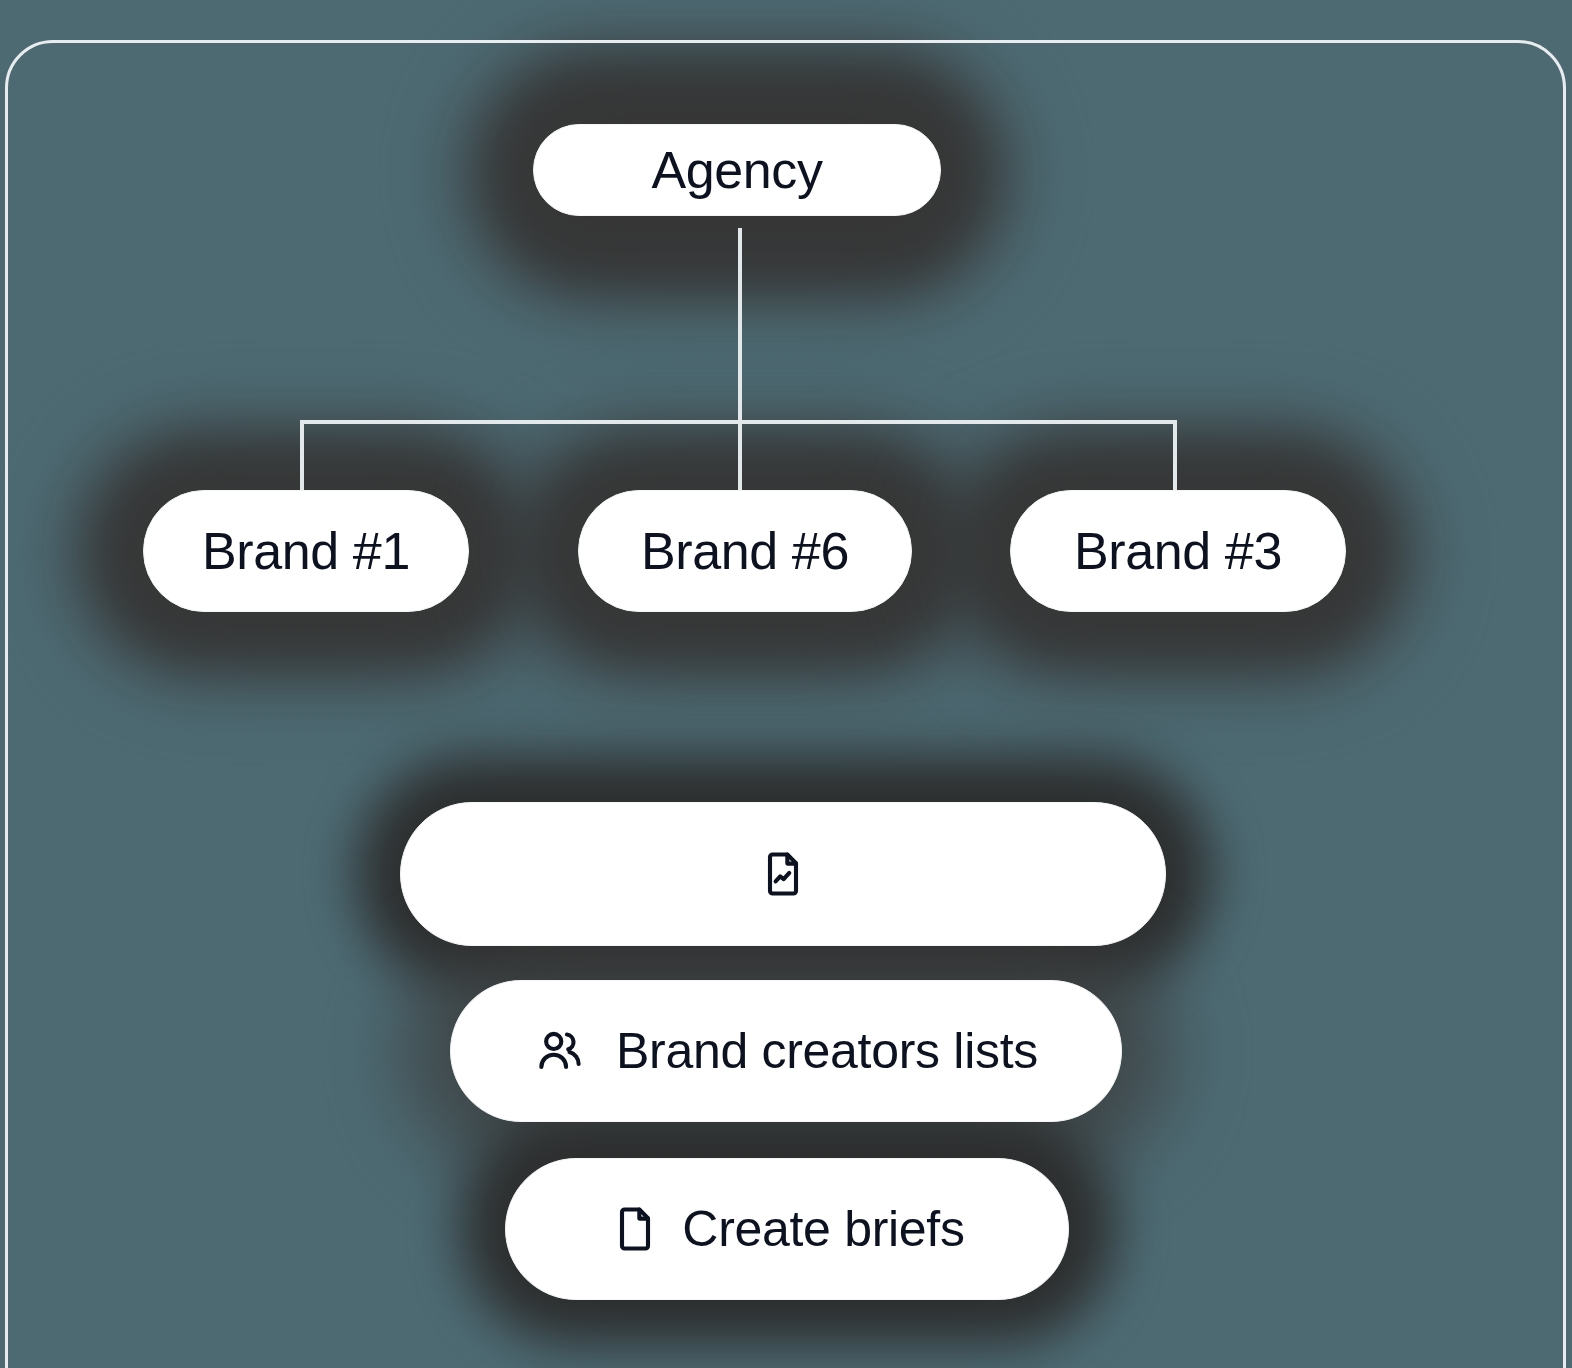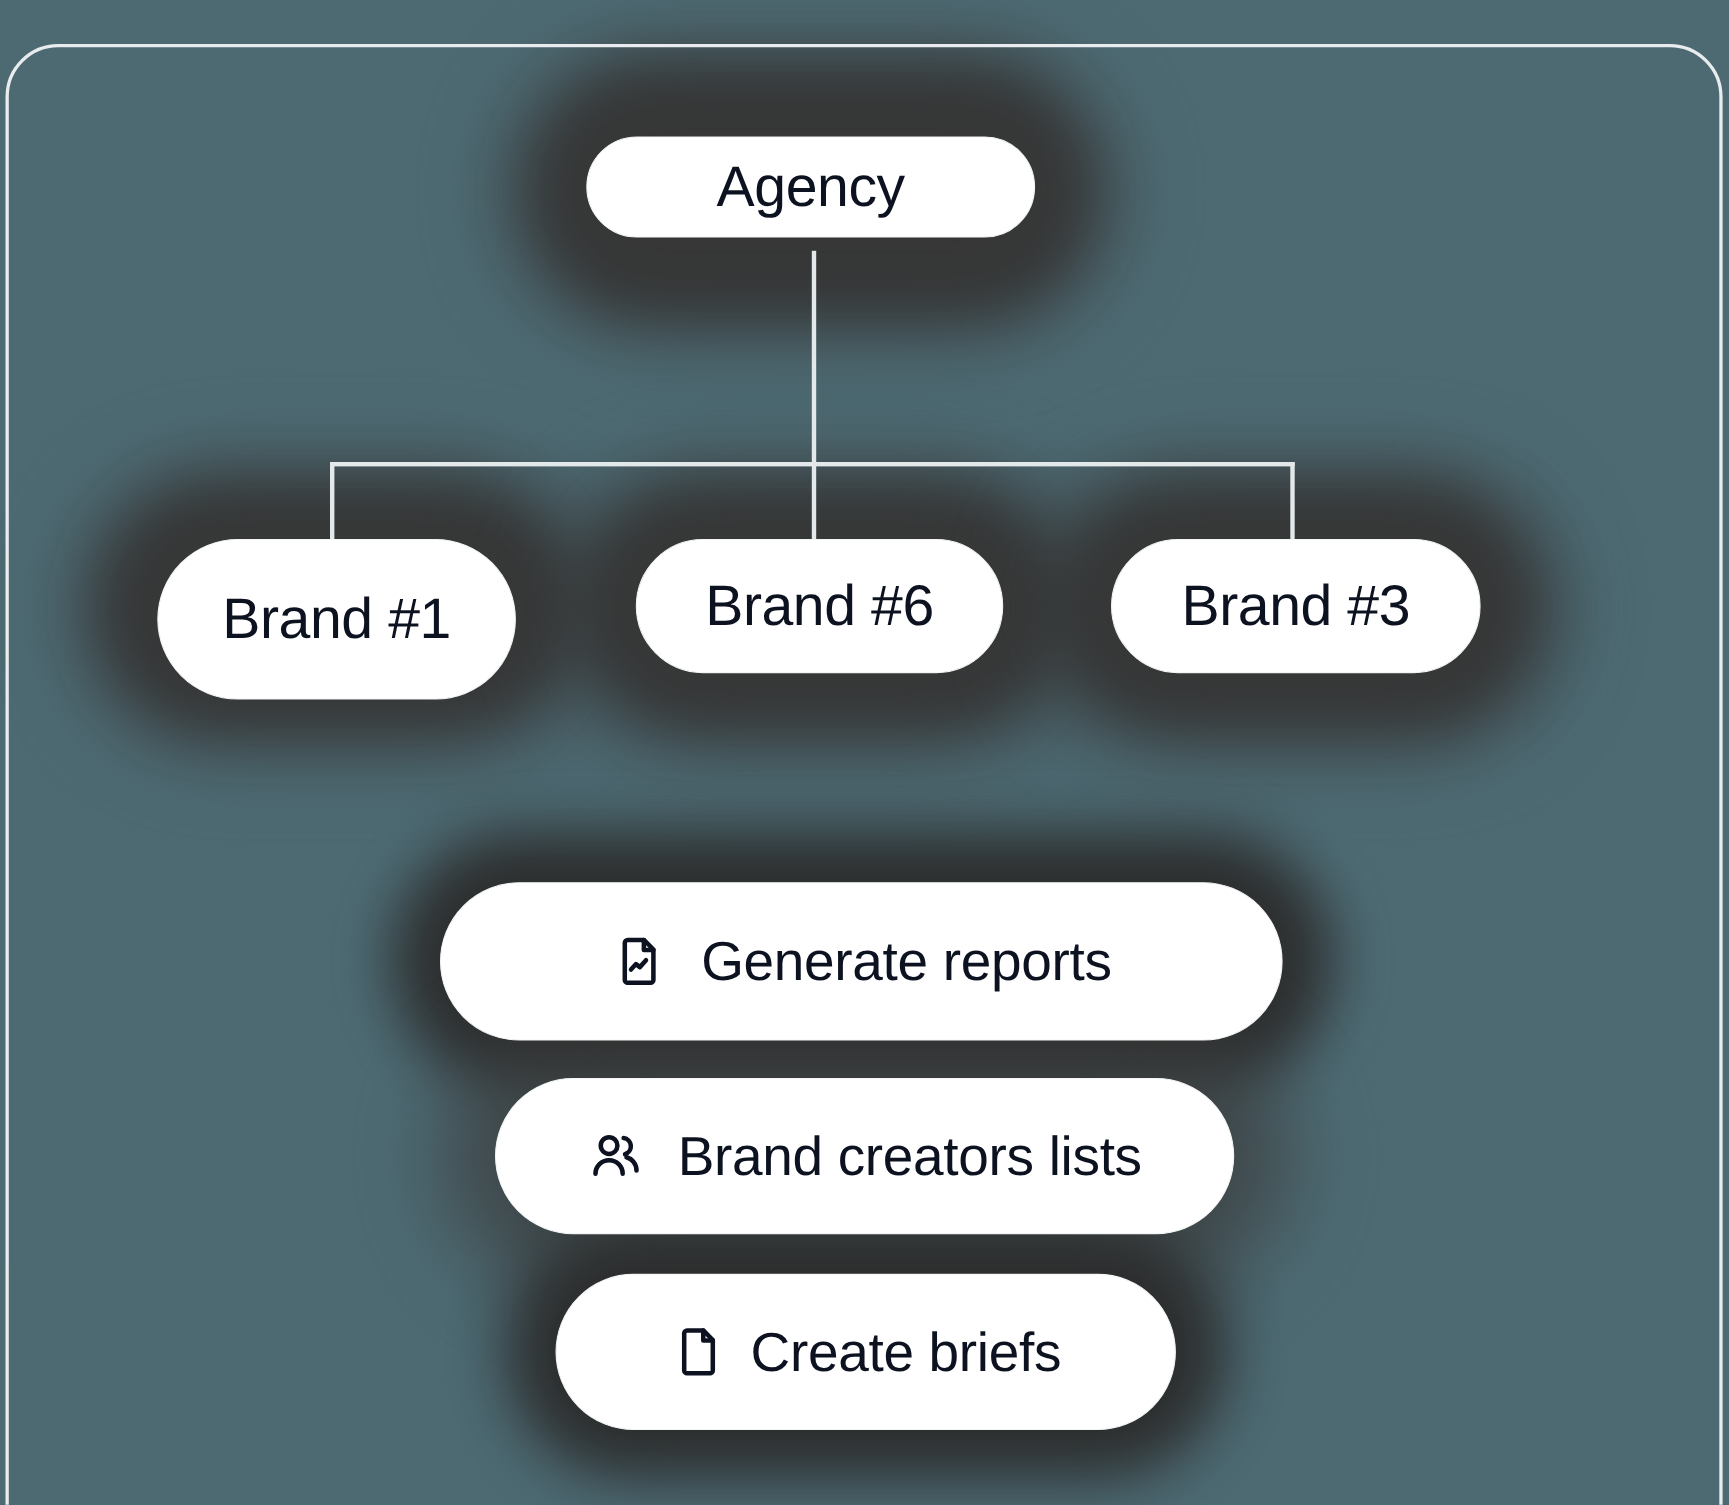--- a/index.html
+++ b/index.html
@@ -141,41 +141,40 @@
   <div class="conn conn-v layer-line" style="left:300px; top:420px; width:4px; height:90px;"></div>
 
   <div class="conn conn-v layer-line" style="left:738px; top:420px; width:4px; height:90px;"></div>
 
   <div class="conn conn-v layer-line" style="left:1173px; top:420px; width:4px; height:90px;"></div>
 
   <div class="pill layer-node" style="left:533px; top:112px; width:408px; height:92px;margin-top:12px;">
     <span class="node-label">Agency</span>
   </div>
 
-  <div class="pill layer-node" style="left:143px; top:490px; width:326px; height:146px;">
+  <div class="pill layer-node" style="left:143px; top:490px; width:326px; height:122px;">
     <span class="node-label">Brand #1</span>
   </div>
 
   <div class="pill layer-node" style="left:578px; top:490px; width:334px; height:122px;">
     <span class="node-label">Brand #6</span>
   </div>
 
   <div class="pill layer-node" style="left:1010px; top:490px; width:336px; height:122px;">
     <span class="node-label">Brand #3</span>
   </div>
 
   <div class="card layer-node" style="left:400px; top:802px; width:766px; height:144px;">
     <span class="card-icon">
       <svg viewBox="0 0 24 24" fill="none" stroke="#0d1220" stroke-width="1.9" stroke-linecap="round" stroke-linejoin="round" aria-hidden="true">
         <path d="M14 3H7.2A1.2 1.2 0 0 0 6 4.2v15.6A1.2 1.2 0 0 0 7.2 21h9.6a1.2 1.2 0 0 0 1.2-1.2V7z"></path>
         <path d="M14 3v4.2h4"></path>
         <path d="M8.6 15.4l2.1-2.3 1.6 1.3 2.6-2.9"></path>
       </svg>
     </span>
-    <span class="card-label">Generate reports</span>
   </div>
 
   <div class="card layer-node" style="left:450px; top:980px; width:672px; height:142px;">
     <span class="card-icon">
       <svg viewBox="0 0 24 24" fill="none" stroke="#0d1220" stroke-width="1.9" stroke-linecap="round" stroke-linejoin="round" aria-hidden="true">
         <circle cx="9.1" cy="7.6" r="3.5"></circle>
         <path d="M3.4 19.4a5.7 5.7 0 0 1 11.4 0"></path>
         <path d="M15.2 4.4a3.5 3.5 0 0 1 .6 6.8"></path>
         <path d="M16.4 12.5a5.7 5.7 0 0 1 4.2 5.5"></path>
       </svg>

